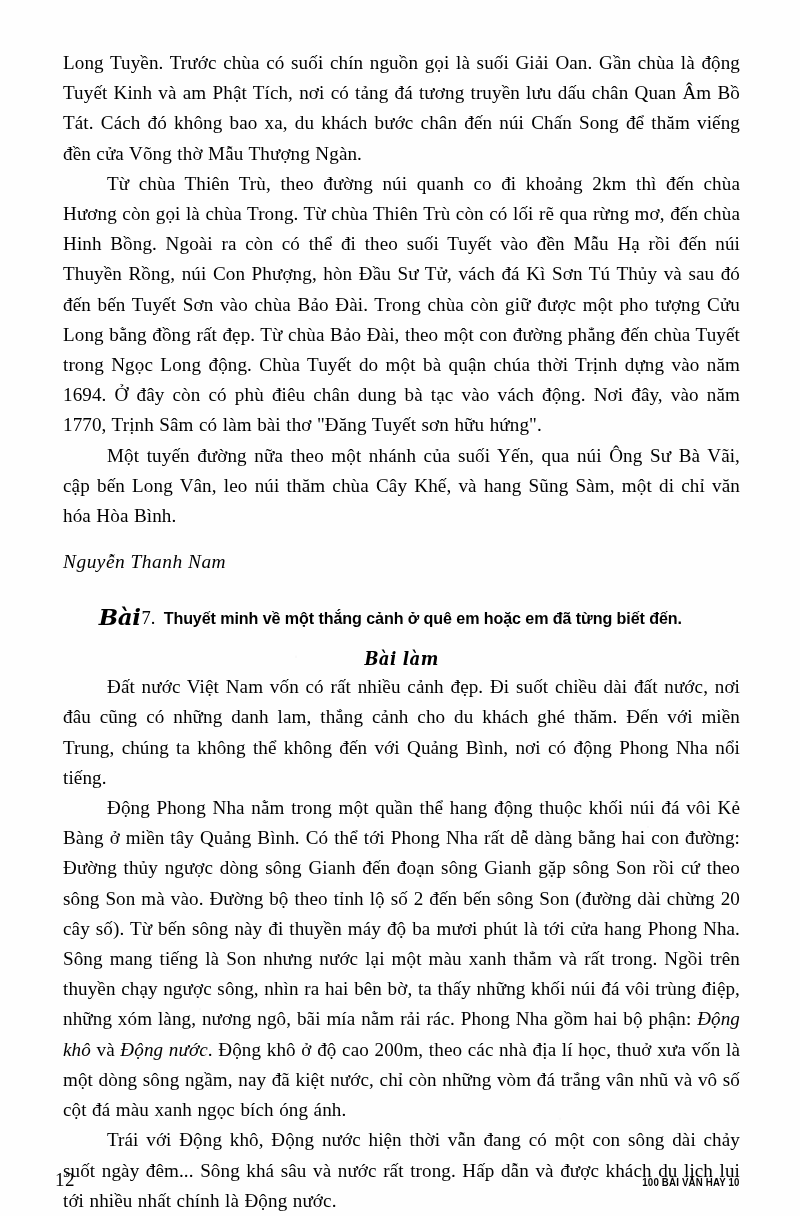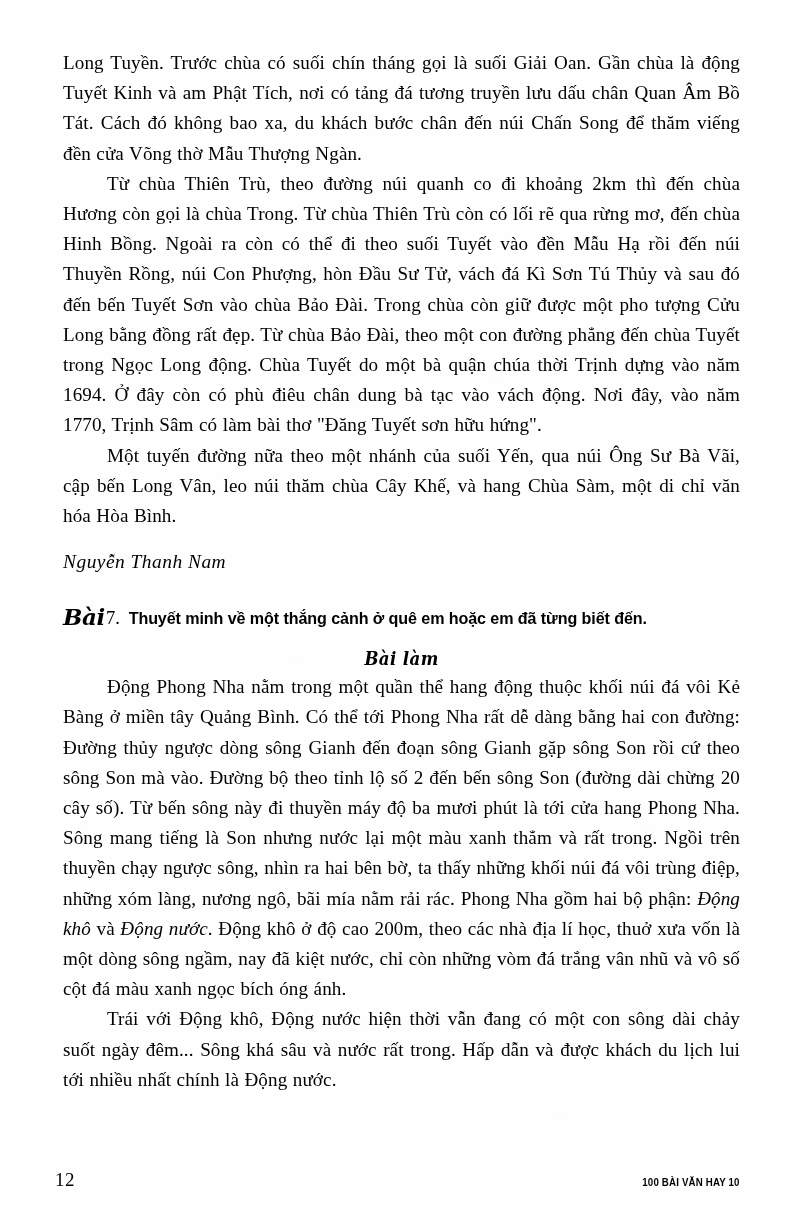--- a/index.html
+++ b/index.html
@@ -64,20 +64,21 @@
     letter-spacing: 0.5px;
     padding-right: 4px;
   }
 
   
   .ex-heading {
     margin: 0;
     padding-top: 27px;
     padding-bottom: 2px;
     white-space: nowrap;
+    text-align: center;
   }
   .ex-script {
     font-family: "DejaVu Serif", "Liberation Serif", serif;
     font-style: italic;
     font-weight: 700;
     font-size: 23px;
     letter-spacing: -0.4px;
     vertical-align: -1px;
   }
   .ex-num {
@@ -137,35 +138,36 @@
     padding-bottom: 3px;
   }
 </style>
 </head>
 <body>
 
 <div class="page">
 
   <div class="content">
 
-    <p class="body-par no-indent">Long Tuyền. Trước chùa có suối chín tháng gọi là suối Giải Oan. Gần chùa là động Tuyết Kinh và am Phật Tích, nơi có tảng đá tương truyền lưu dấu chân Quan Âm Bồ Tát. Cách đó không bao xa, du khách bước chân đến núi Chấn Song để thăm viếng đền cửa Võng thờ Mẫu Thượng Ngàn.</p>
+    <p class="body-par no-indent">Long Tuyền. Trước chùa có suối chín nguồn gọi là suối Giải Oan. Gần chùa là động Tuyết Kinh và am Phật Tích, nơi có tảng đá tương truyền lưu dấu chân Quan Âm Bồ Tát. Cách đó không bao xa, du khách bước chân đến núi Chấn Song để thăm viếng đền cửa Võng thờ Mẫu Thượng Ngàn.</p>
 
     <p class="body-par">Từ chùa Thiên Trù, theo đường núi quanh co đi khoảng 2km thì đến chùa Hương còn gọi là chùa Trong. Từ chùa Thiên Trù còn có lối rẽ qua rừng mơ, đến chùa Hinh Bồng. Ngoài ra còn có thể đi theo suối Tuyết vào đền Mẫu Hạ rồi đến núi Thuyền Rồng, núi Con Phượng, hòn Đầu Sư Tử, vách đá Kì Sơn Tú Thủy và sau đó đến bến Tuyết Sơn vào chùa Bảo Đài. Trong chùa còn giữ được một pho tượng Cửu Long bằng đồng rất đẹp. Từ chùa Bảo Đài, theo một con đường phẳng đến chùa Tuyết trong Ngọc Long động. Chùa Tuyết do một bà quận chúa thời Trịnh dựng vào năm 1694. Ở đây còn có phù điêu chân dung bà tạc vào vách động. Nơi đây, vào năm 1770, Trịnh Sâm có làm bài thơ "Đăng Tuyết sơn hữu hứng".</p>
 
-    <p class="body-par">Một tuyến đường nữa theo một nhánh của suối Yến, qua núi Ông Sư Bà Vãi, cập bến Long Vân, leo núi thăm chùa Cây Khế, và hang Chùa Sàm, một di chỉ văn hóa Hòa Bình.</p>
+    <p class="body-par">Một tuyến đường nữa theo một nhánh của suối Yến, qua núi Ông Sư Bà Vãi, cập bến Long Vân, leo núi thăm chùa Cây Khế, và hang Sũng Sàm, một di chỉ văn hóa Hòa Bình.</p>
 
 
     <p class="attrib">Nguyễn Thanh Nam</p>
 
     <div class="ex-heading">
       <span class="ex-script">Bài</span><span class="ex-num">7.</span><span class="ex-title">Thuyết minh về một thắng cảnh ở quê em hoặc em đã từng biết đến.</span>
     </div>
 
     <div class="bailam">Bài làm</div>
 
+    <p class="body-par">Đất nước Việt Nam vốn có rất nhiều cảnh đẹp. Đi suốt chiều dài đất nước, nơi đâu cũng có những danh lam, thắng cảnh cho du khách ghé thăm. Đến với miền Trung, chúng ta không thể không đến với Quảng Bình, nơi có động Phong Nha nổi tiếng.</p>
 
     <p class="body-par"><span>Động Phong Nha nằm trong một quần thể hang động thuộc khối núi đá vôi Kẻ Bàng ở miền tây Quảng Bình. Có thể tới Phong Nha rất dễ dàng bằng hai con đường: Đường thủy ngược dòng sông Gianh đến đoạn sông Gianh gặp sông Son rồi cứ theo sông Son mà vào. Đường bộ theo tỉnh lộ số 2 đến bến sông Son (đường dài chừng 20 cây số). Từ bến sông này đi thuyền máy độ ba mươi phút là tới cửa hang Phong Nha. Sông mang tiếng là Son nhưng nước lại một màu xanh thẳm và rất trong. Ngồi trên thuyền chạy ngược sông, nhìn ra hai bên bờ, ta thấy những khối núi đá vôi trùng điệp, những xóm làng, nương ngô, bãi mía nằm rải rác. Phong Nha gồm hai bộ phận: </span><span class="it">Động khô</span><span> và </span><span class="it">Động nước</span><span>. Động khô ở độ cao 200m, theo các nhà địa lí học, thuở xưa vốn là một dòng sông ngầm, nay đã kiệt nước, chỉ còn những vòm đá trắng vân nhũ và vô số cột đá màu xanh ngọc bích óng ánh.</span></p>
 
     <p class="body-par">Trái với Động khô, Động nước hiện thời vẫn đang có một con sông dài chảy suốt ngày đêm... Sông khá sâu và nước rất trong. Hấp dẫn và được khách du lịch lui tới nhiều nhất chính là Động nước.</p>
 
   </div>
 
   <div class="footer">
     <span class="page-num">12</span>
     <span class="book-title">100 BÀI VĂN HAY 10</span>

